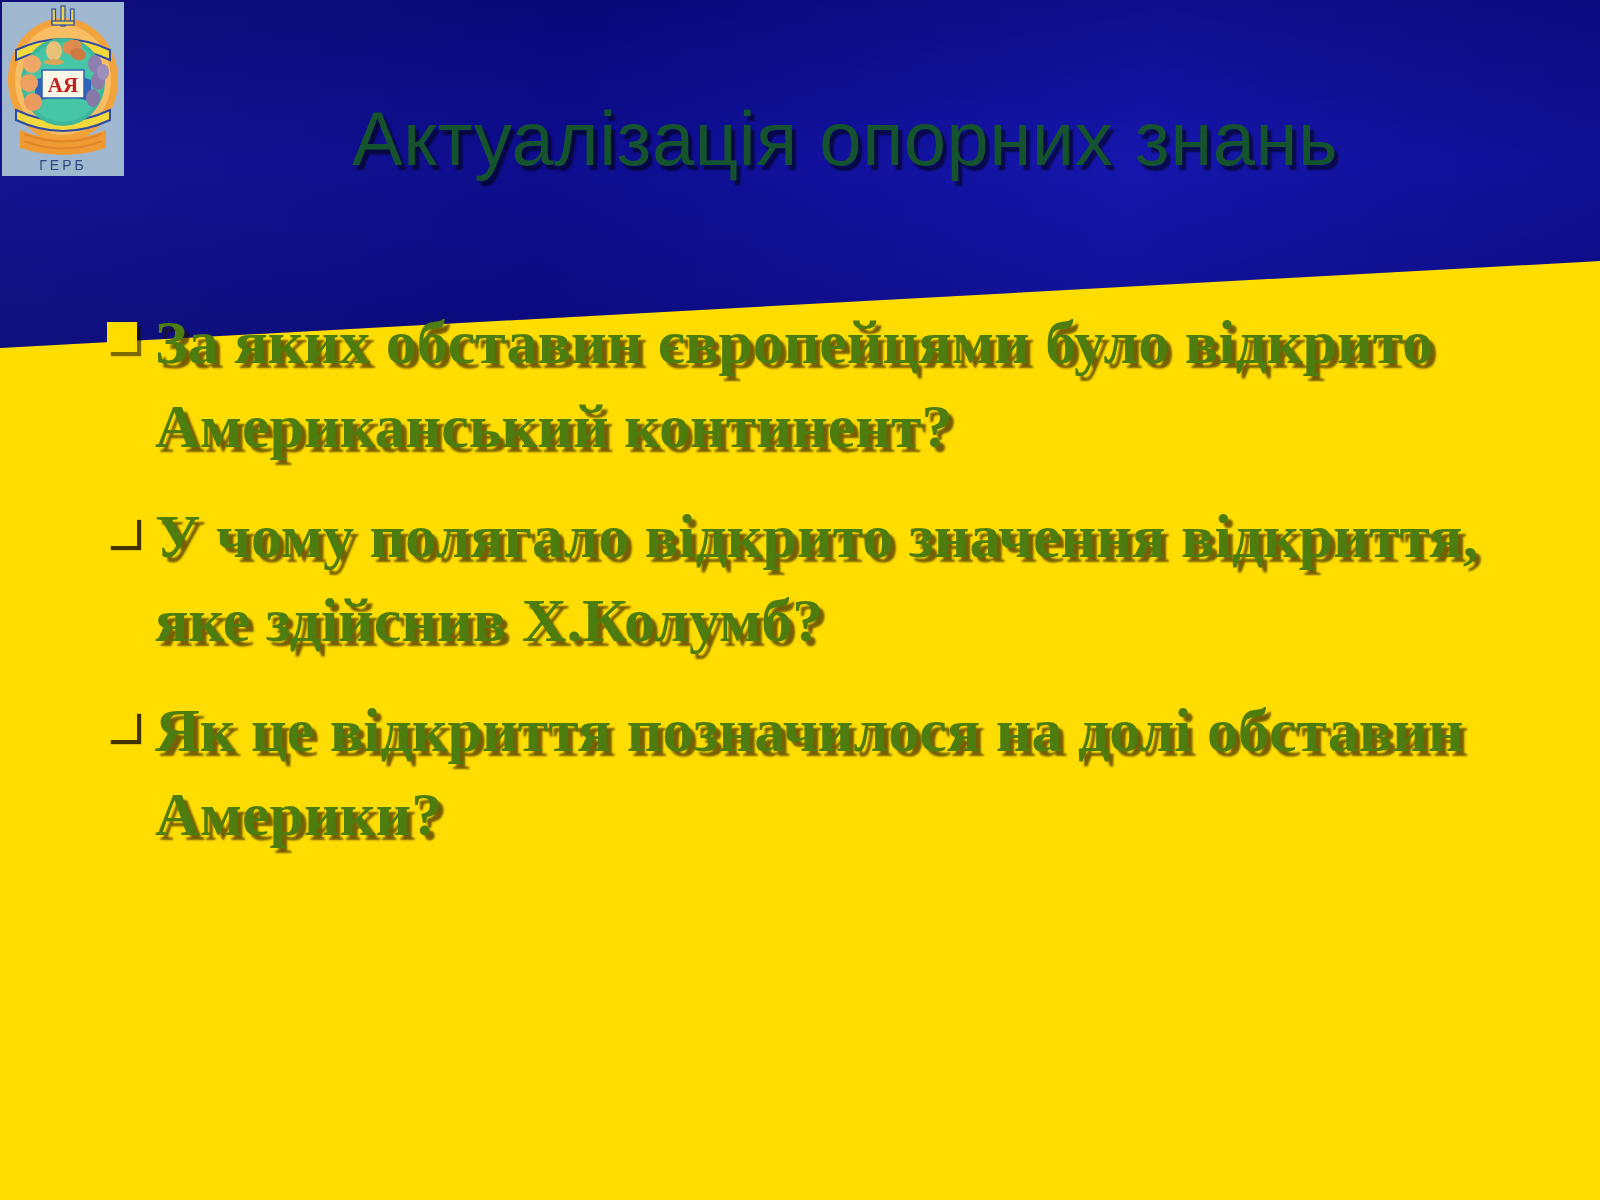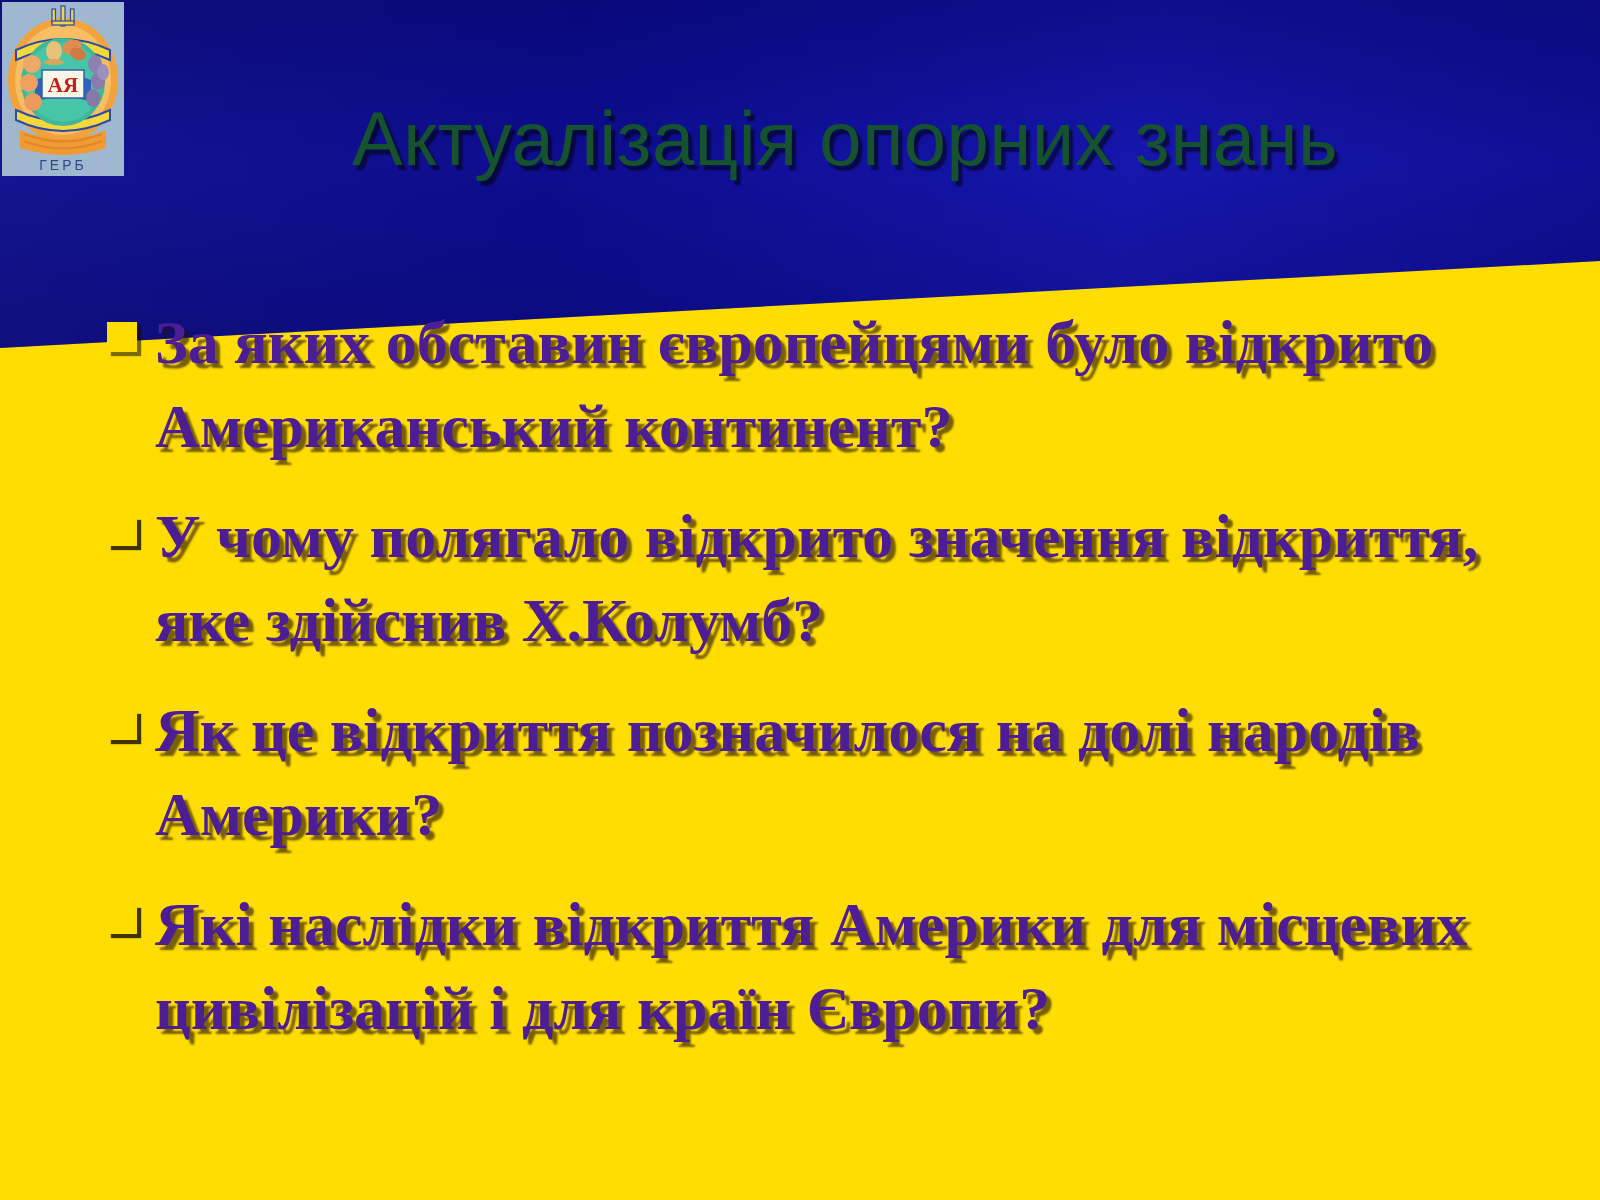--- a/index.html
+++ b/index.html
@@ -99,21 +99,21 @@
   
   .bullet-row.on-blue .bullet-marker {
     background: #FFDD00;
     box-shadow: 4px 4px 1px rgba(20,12,0,0.55);
   }
   .bullet-text {
     font-family: "Liberation Serif", serif;
     font-weight: bold;
     font-size: 62px;
     line-height: 84px;
-    color: #4c1d95;
+    color: #4d7c0f;
     text-shadow: 5px 5px 2px rgba(35,20,5,0.62);
     display: block;
   }
 </style>
 </head>
 <body>
 
 <div class="slide">
 
   <div class="bg-blue"></div>
@@ -174,23 +174,19 @@
       <span class="bullet-text">За яких обставин європейцями було відкрито Американський континент?</span>
     </div>
 
     <div class="bullet-row">
       <span class="bullet-marker"></span>
       <span class="bullet-text">У чому полягало відкрито значення відкриття, яке здійснив Х.Колумб?</span>
     </div>
 
     <div class="bullet-row">
       <span class="bullet-marker"></span>
-      <span class="bullet-text">Як це відкриття позначилося на долі народів Америки?</span>
+      <span class="bullet-text">Як це відкриття позначилося на долі обставин Америки?</span>
     </div>
 
-    <div class="bullet-row">
-      <span class="bullet-marker"></span>
-      <span class="bullet-text">Які наслідки відкриття Америки для місцевих цивілізацій і для країн Європи?</span>
-    </div>
 
   </div>
 
 </div>
 
 </body></html>

